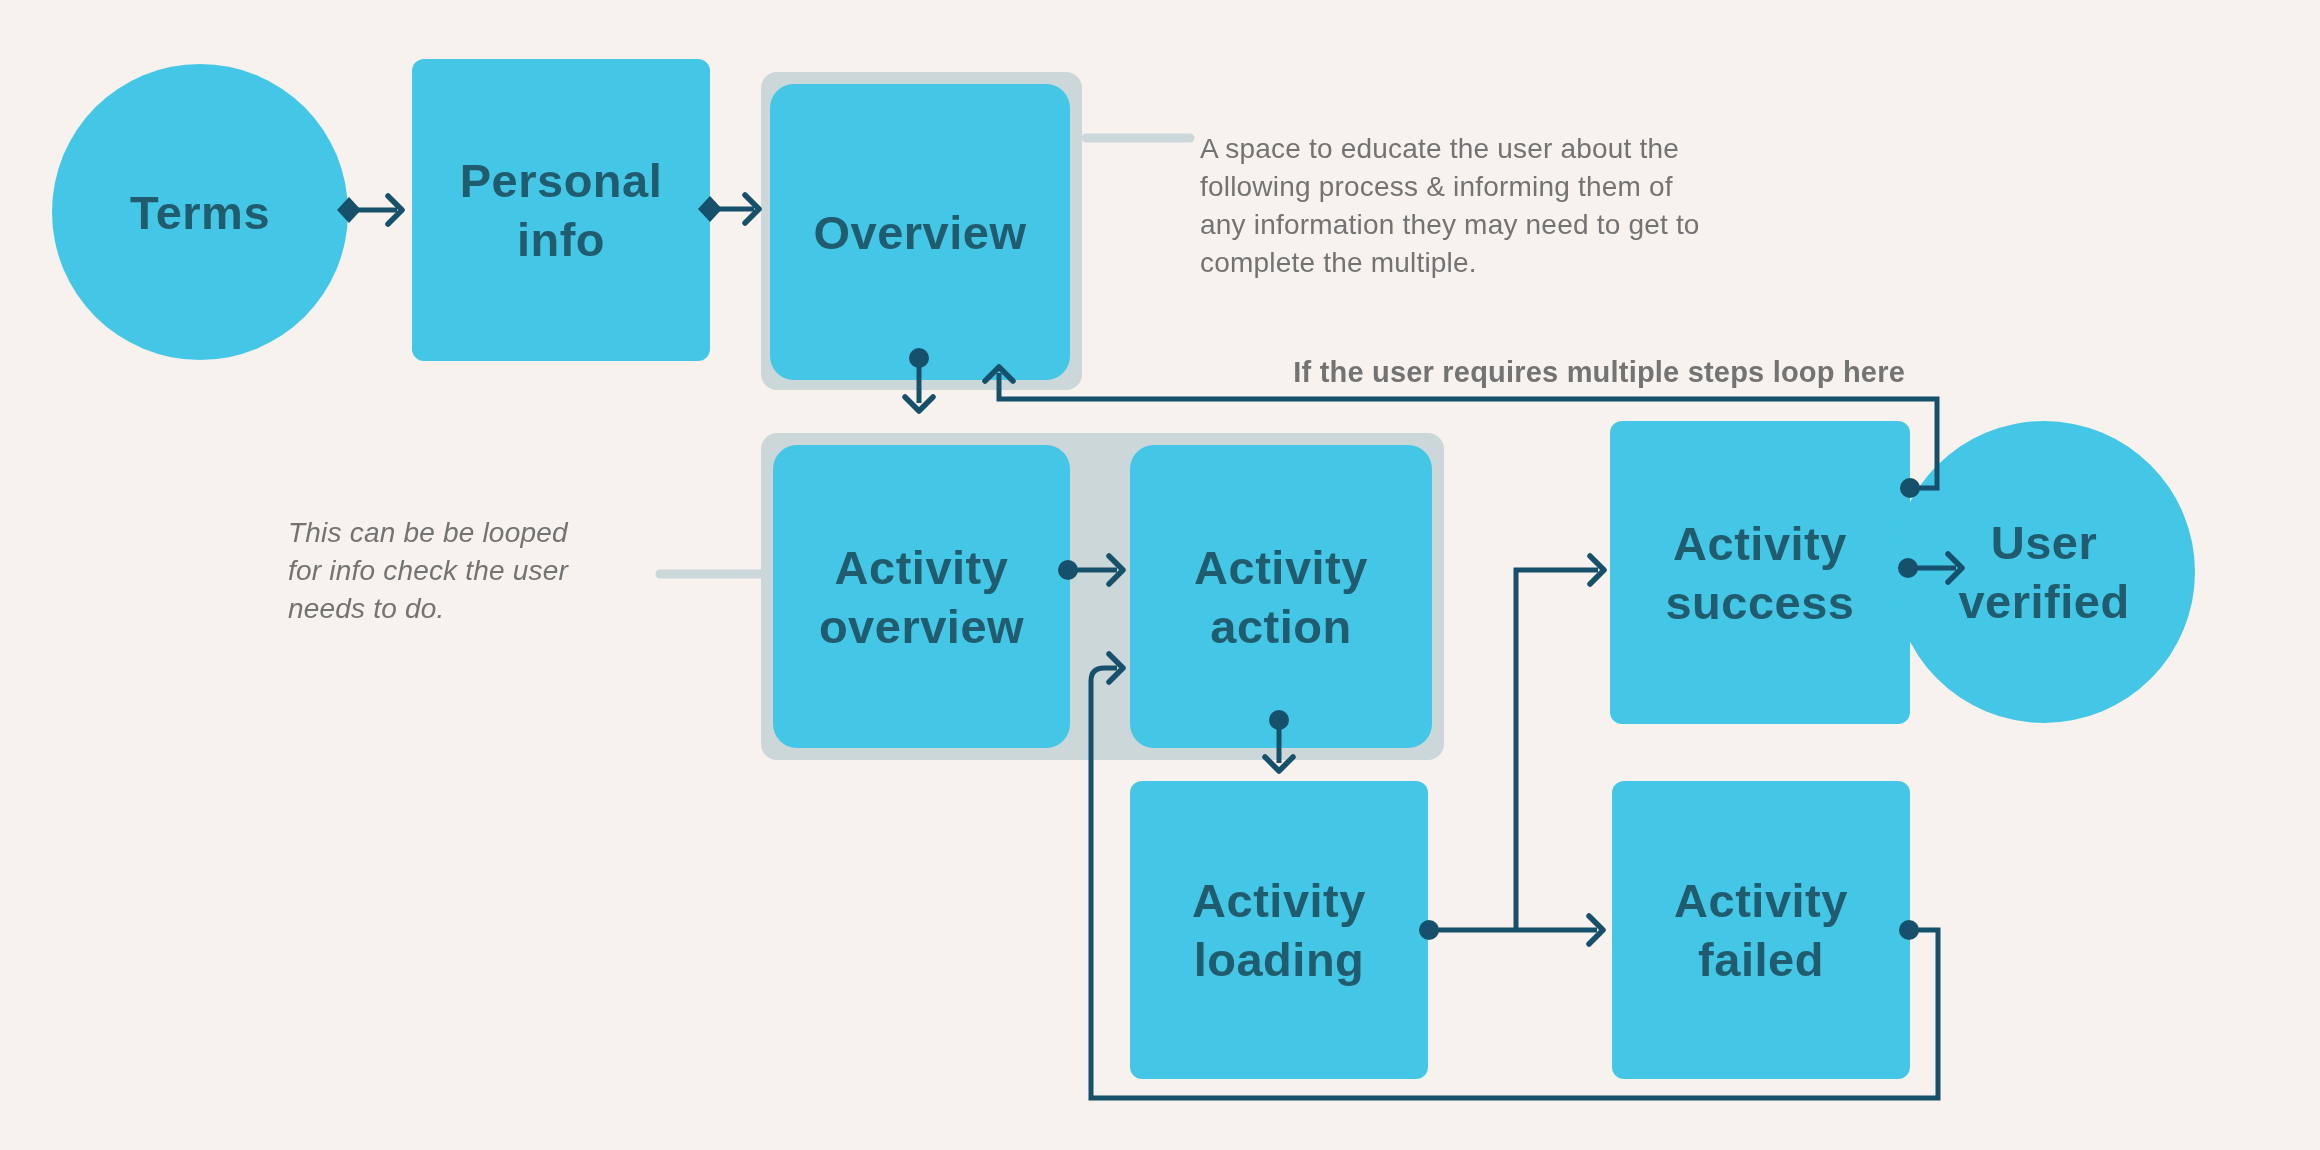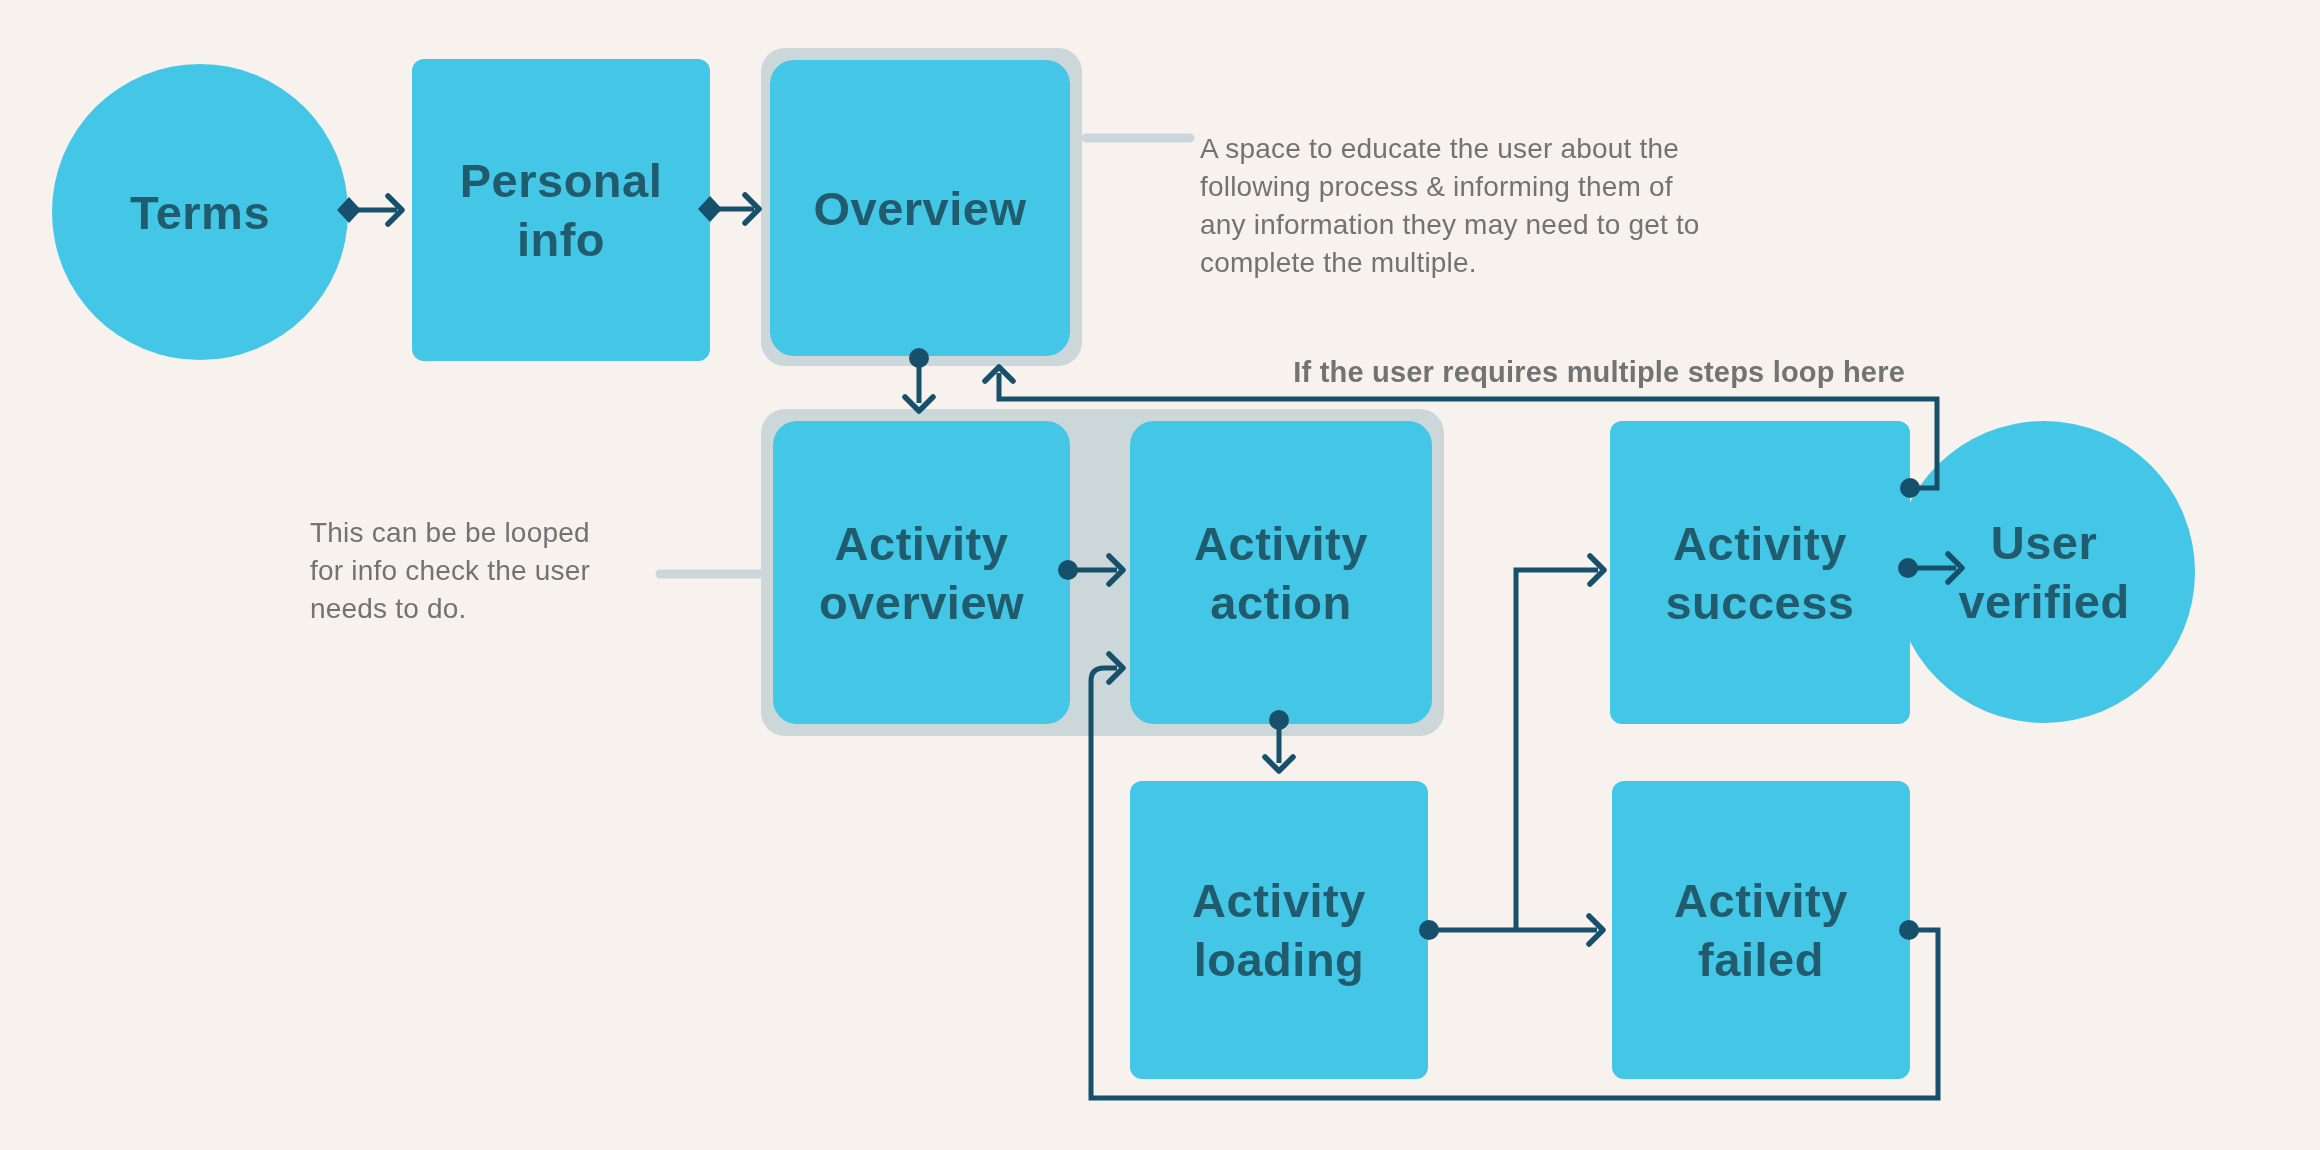--- a/index.html
+++ b/index.html
@@ -27,21 +27,22 @@
     font-weight: 700;
     line-height: 59px;
     letter-spacing: 0.5px;
   }
   .node .label span { display: block; }
   .rect { border-radius: 12px; }
   .circle { border-radius: 50%; }
   .frame {
     position: absolute;
     background: #ccd7d9;
-    border-radius: 24px;
+    border-radius: 16px;
+    margin-top: 24px;
   }
   .note {
     position: absolute;
     color: #737373;
     font-size: 28px;
     line-height: 38px;
     letter-spacing: 0.2px;
   }
   .note-bold {
     position: absolute;
@@ -151,21 +152,21 @@
 
   <div class="note" style="left:1200px; top:130px;">
     <div>A space to educate the user about the</div>
     <div>following process &amp; informing them of</div>
     <div>any information they may need to get to</div>
     <div>complete the multiple.</div>
   </div>
 
   <div class="note-bold" style="left:1250px; top:356px; width:655px;">If the user requires multiple steps loop here</div>
 
-  <div class="note" style="left:310px; top:514px;">
+  <div class="note" style="left:288px; top:514px;font-style:italic;">
     <div>This can be be looped</div>
     <div>for info check the user</div>
     <div>needs to do.</div>
   </div>
 
   <svg id="connectors" viewBox="0 0 2320 1150" xmlns="http://www.w3.org/2000/svg">
 
     <g>
       <line class="gray-line" x1="1086" y1="138" x2="1190" y2="138"></line>
     </g>

